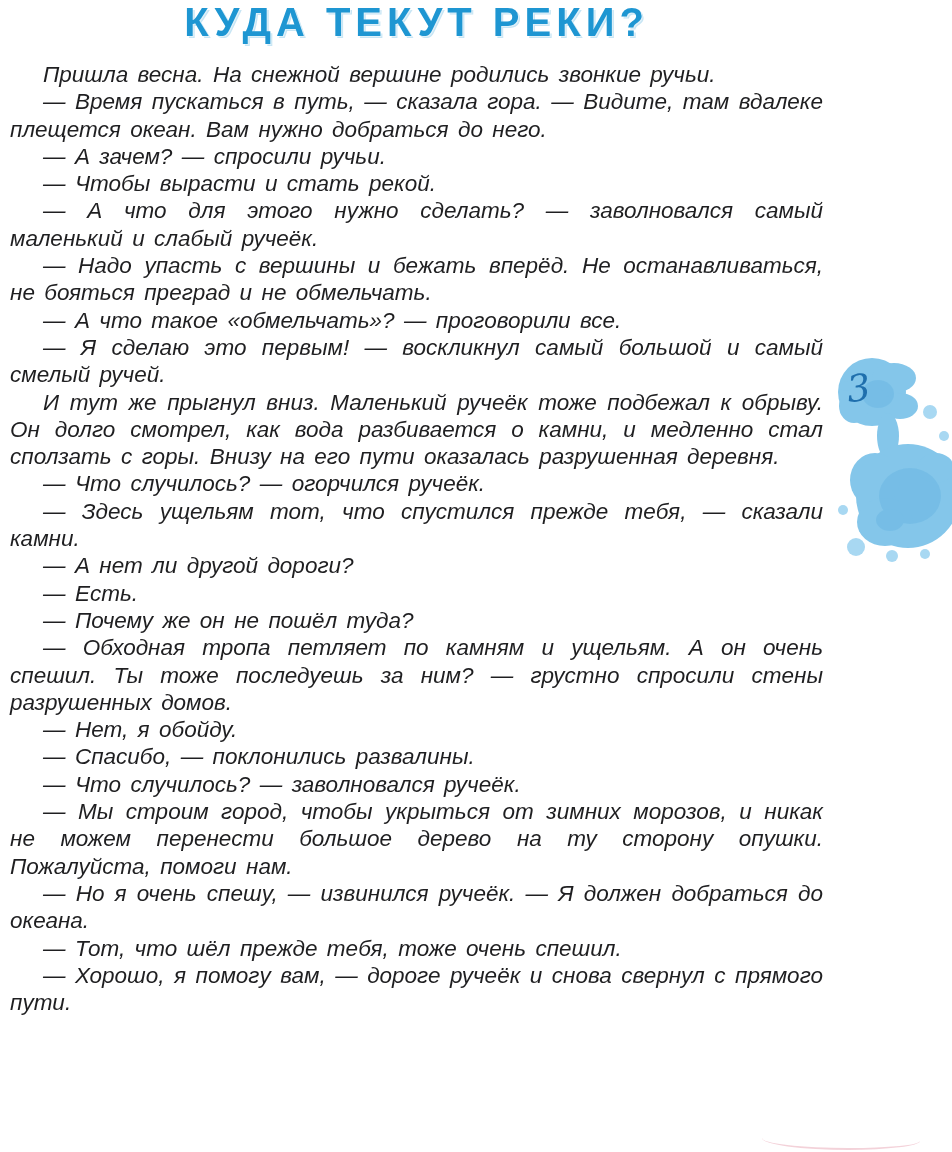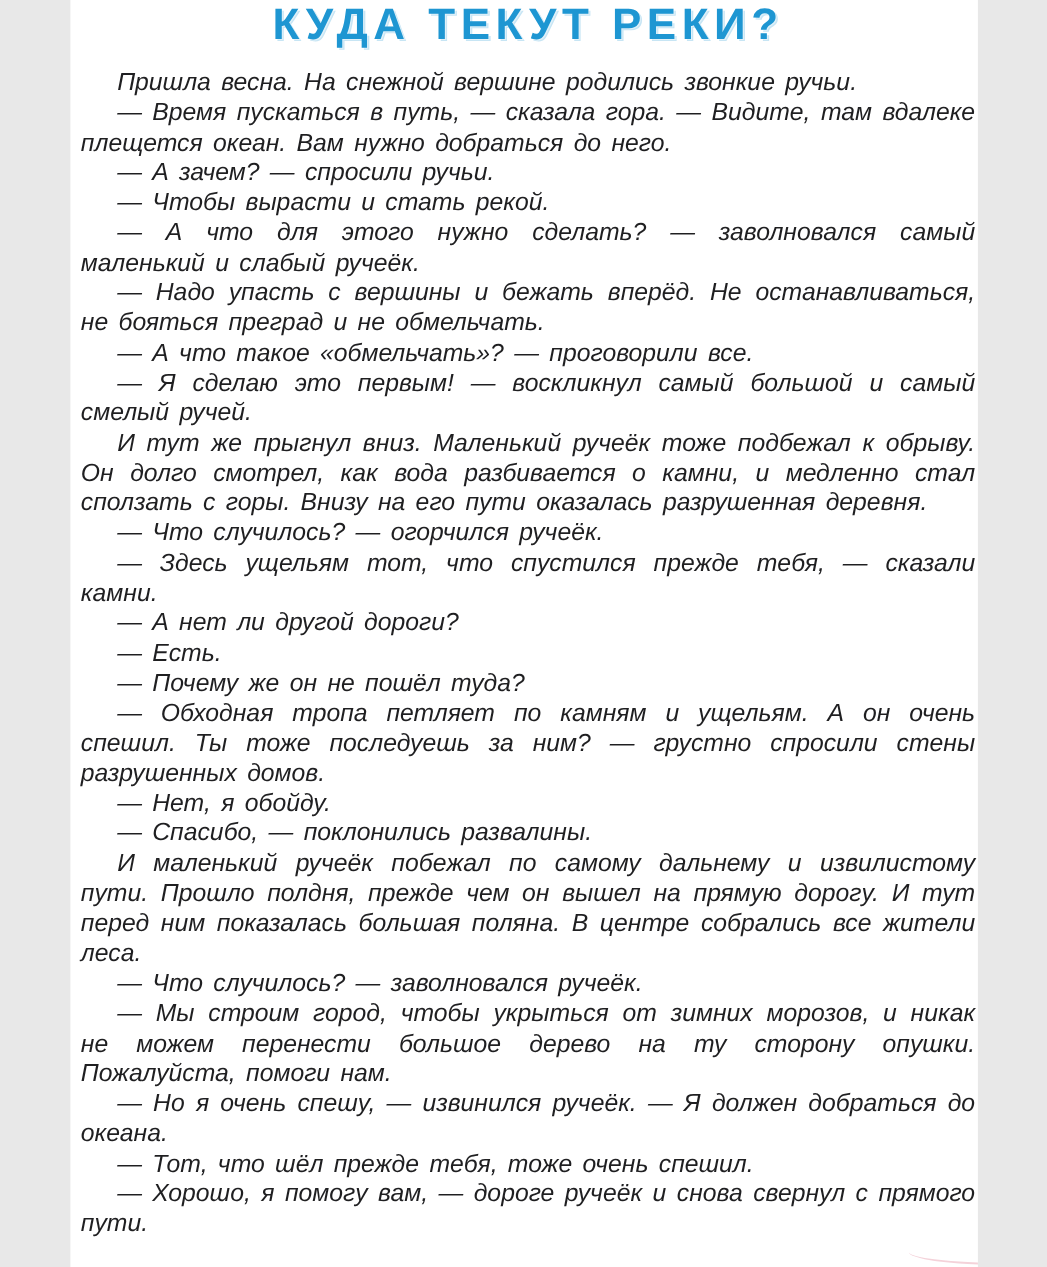--- a/index.html
+++ b/index.html
@@ -8,21 +8,21 @@
     --splash-blue:#84c6ea;
     --splash-light:#a8d8f2;
     --splash-dark:#66b4e2;
     --page-number-blue:#1f6fad;
     --accent-pink:#f0c3cd;
     --background:#ffffff;
   }
   html,body{margin:0;padding:0;background:#e8e8e8;}
   .page{
     position:relative;
-    width:825px;height:1152px;
+    width:952px;height:1152px;
     background:var(--background);
     overflow:hidden;
     font-family:"Liberation Sans",sans-serif;
     margin:0 auto;
   }
   .title{
     position:absolute;
     top:-4px;left:10px;width:813px;
     margin:0;
     text-align:center;
@@ -95,21 +95,20 @@
       <p class="para">— Я сделаю это первым! — воскликнул самый большой и самый смелый ручей.</p>
       <p class="para">И тут же прыгнул вниз. Маленький ручеёк тоже подбежал к обрыву. Он долго смотрел, как вода разбивается о камни, и медленно стал сползать с горы. Внизу на его пути оказалась разрушенная деревня.</p>
       <p class="para">— Что случилось? — огорчился ручеёк.</p>
       <p class="para">— Здесь ущельям тот, что спустился прежде тебя, — сказали камни.</p>
       <p class="para">— А нет ли другой дороги?</p>
       <p class="para">— Есть.</p>
       <p class="para">— Почему же он не пошёл туда?</p>
       <p class="para">— Обходная тропа петляет по камням и ущельям. А он очень спешил. Ты тоже последуешь за ним? — грустно спросили стены разрушенных домов.</p>
       <p class="para">— Нет, я обойду.</p>
       <p class="para">— Спасибо, — поклонились развалины.</p>
-      <p class="para">И маленький ручеёк побежал по самому дальнему и извилистому пути. Прошло полдня, прежде чем он вышел на прямую дорогу. И тут перед ним показалась большая поляна. В центре собрались все жители леса.</p>
       <p class="para">— Что случилось? — заволновался ручеёк.</p>
       <p class="para">— Мы строим город, чтобы укрыться от зимних морозов, и никак не можем перенести большое дерево на ту сторону опушки. Пожалуйста, помоги нам.</p>
       <p class="para">— Но я очень спешу, — извинился ручеёк. — Я должен добраться до океана.</p>
       <p class="para">— Тот, что шёл прежде тебя, тоже очень спешил.</p>
       <p class="para">— Хорошо, я помогу вам, — дороге ручеёк и снова свернул с прямого пути.</p>
     </div>
 
   <div class="splash">
     <svg width="124" height="215" viewBox="0 0 124 215" aria-hidden="true">
       <g class="splash-main">

